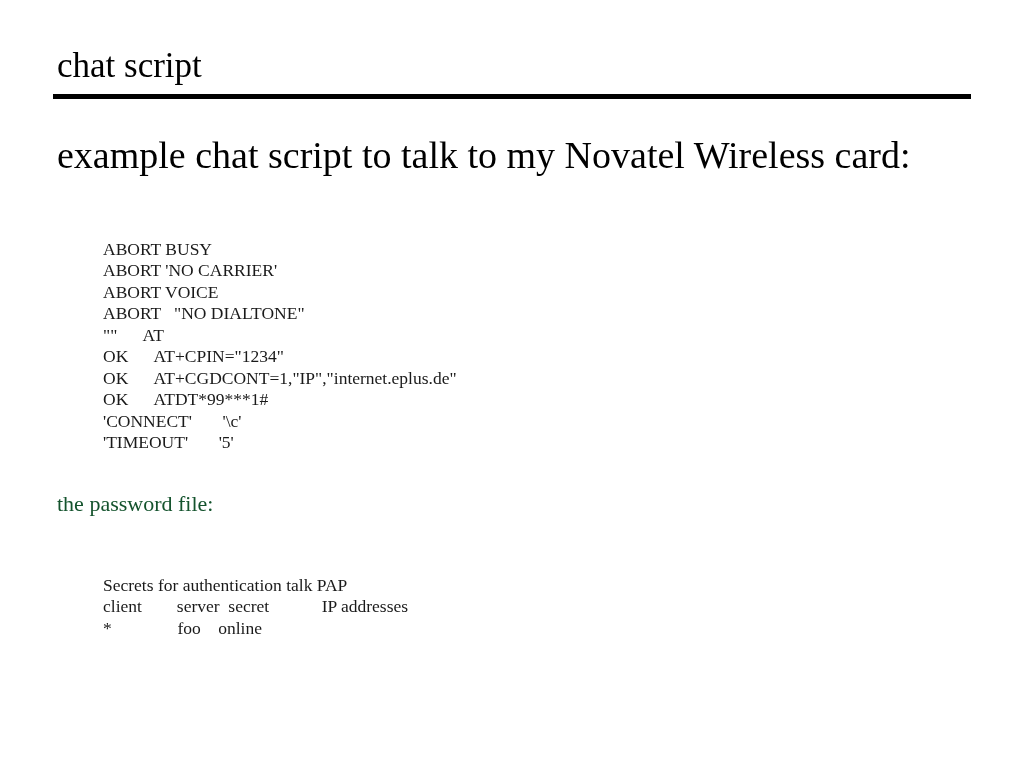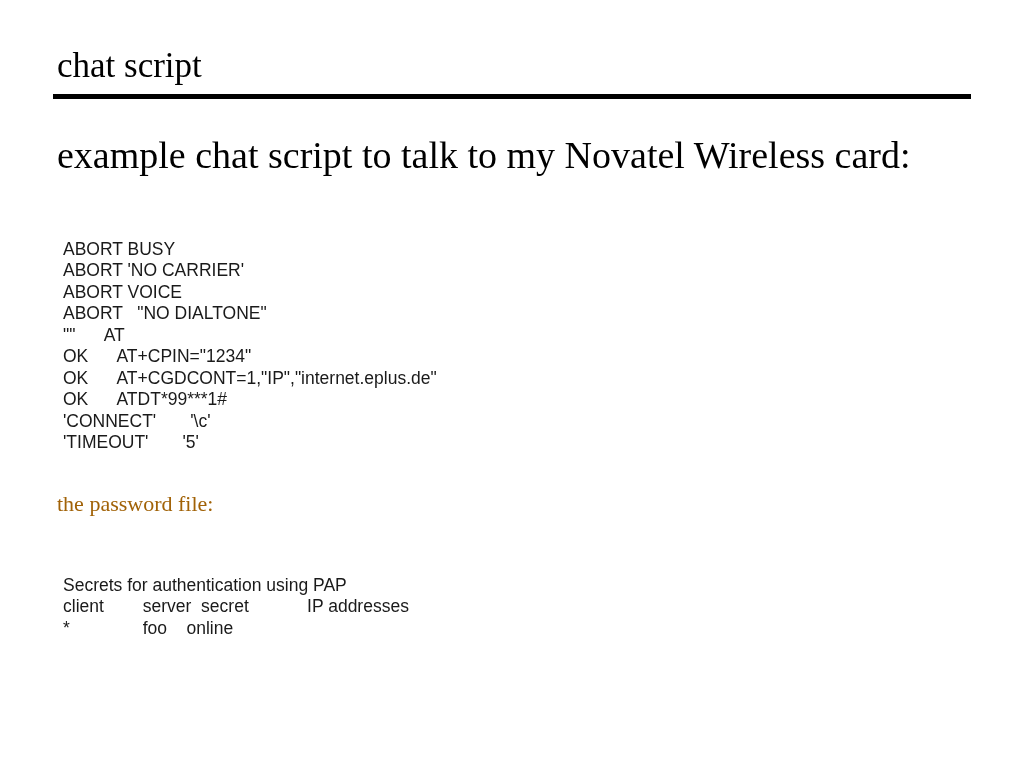--- a/index.html
+++ b/index.html
@@ -45,43 +45,44 @@
     left: 57px;
     top: 137px;
     font-family: "Liberation Serif", serif;
     font-size: 38px;
     line-height: 36px;
     color: #000000;
     white-space: pre;
   }
   .code-block {
     position: absolute;
-    font-family: Liberation Sans, sans-serif;
+    font-family: Liberation Serif, serif;
     font-size: 17.5px;
     line-height: 21.5px;
     color: #1a1a1a;
     white-space: pre;
     letter-spacing: 0px;
+    margin-left: 40px;
   }
   #chat-script-code {
     left: 63px;
     top: 221px;
   }
   #password-file-code {
     left: 63px;
     top: 557px;
   }
   .section-label {
     position: absolute;
     left: 57px;
     top: 490px;
     font-family: "Liberation Serif", serif;
     font-size: 22px;
     line-height: 27px;
-    color: #a16207;
+    color: #14532d;
     white-space: pre;
   }
 </style>
 </head>
 <body>
 
 <div class="slide">
 
   <div class="slide-title">chat script</div>
 
@@ -95,17 +96,17 @@
 ABORT   "NO DIALTONE"
 ""      AT
 OK      AT+CPIN="1234"
 OK      AT+CGDCONT=1,"IP","internet.eplus.de"
 OK      ATDT*99***1#
 'CONNECT'       '\c'
 'TIMEOUT'       '5'</pre>
 
   <div class="section-label">the password file:</div>
 
-  <pre class="code-block" id="password-file-code">Secrets for authentication using PAP
+  <pre class="code-block" id="password-file-code">Secrets for authentication talk PAP
 client        server  secret            IP addresses
 *               foo    online</pre>
 
 </div>
 
 </body></html>

